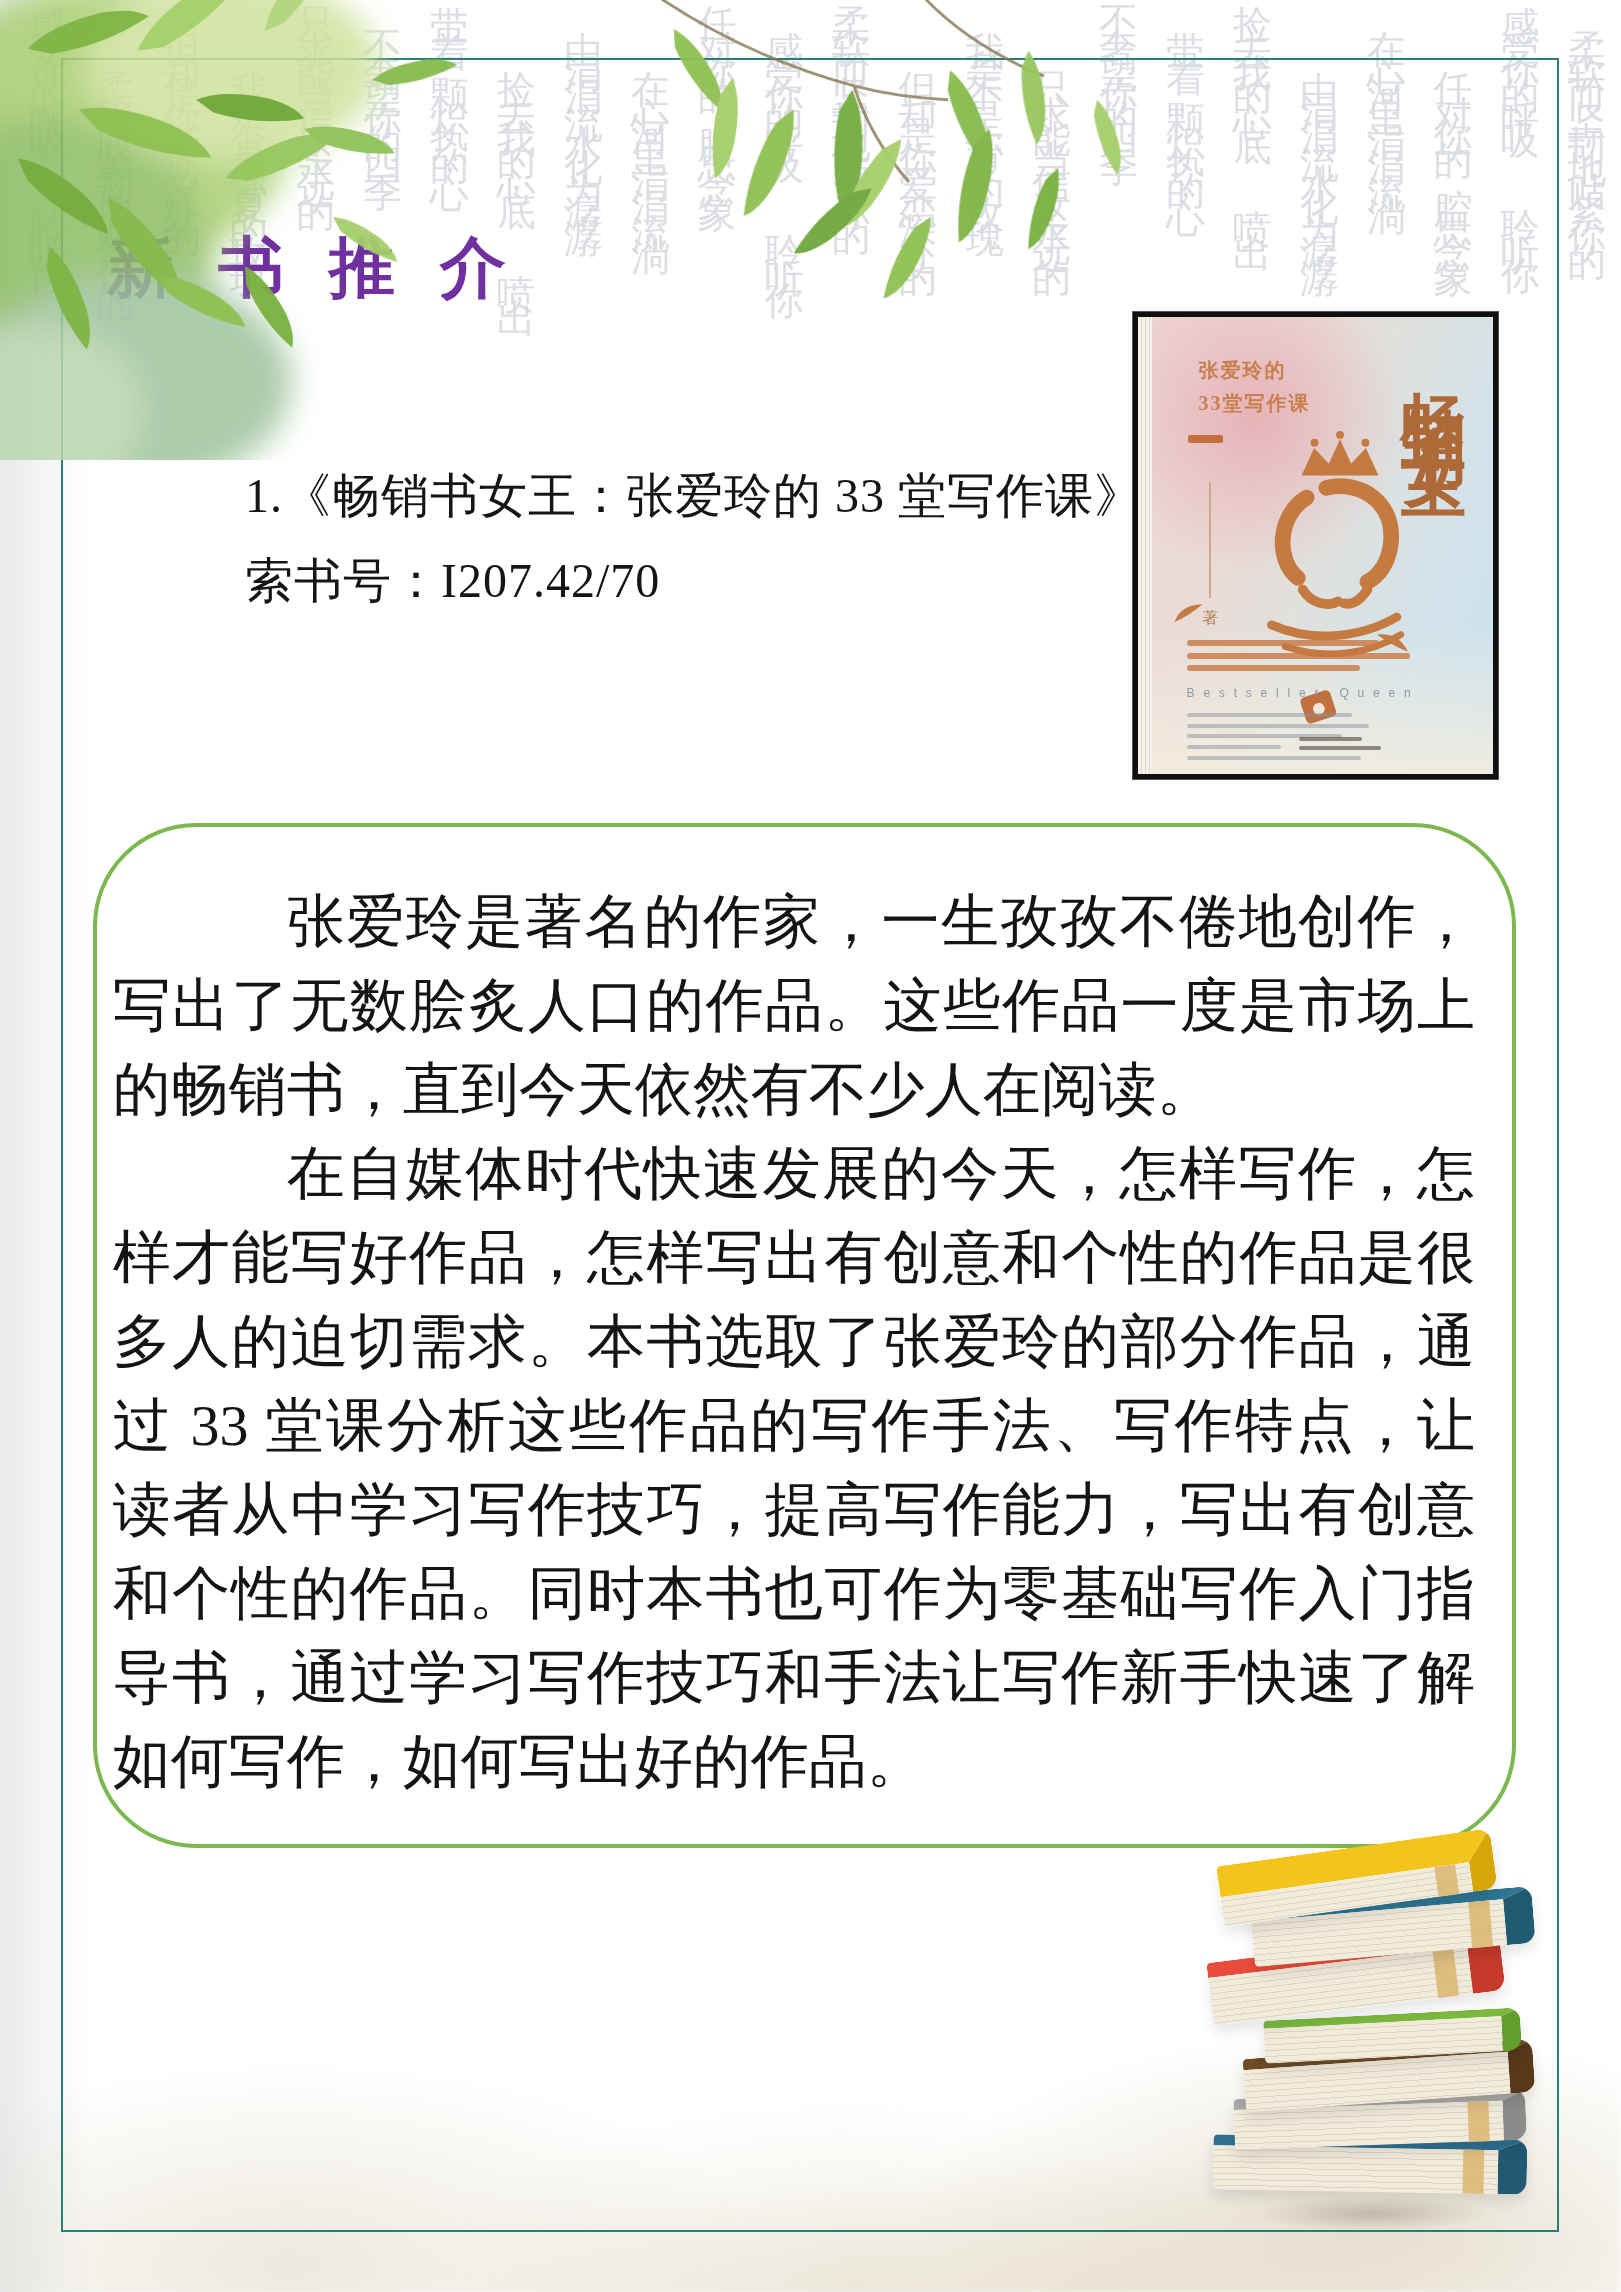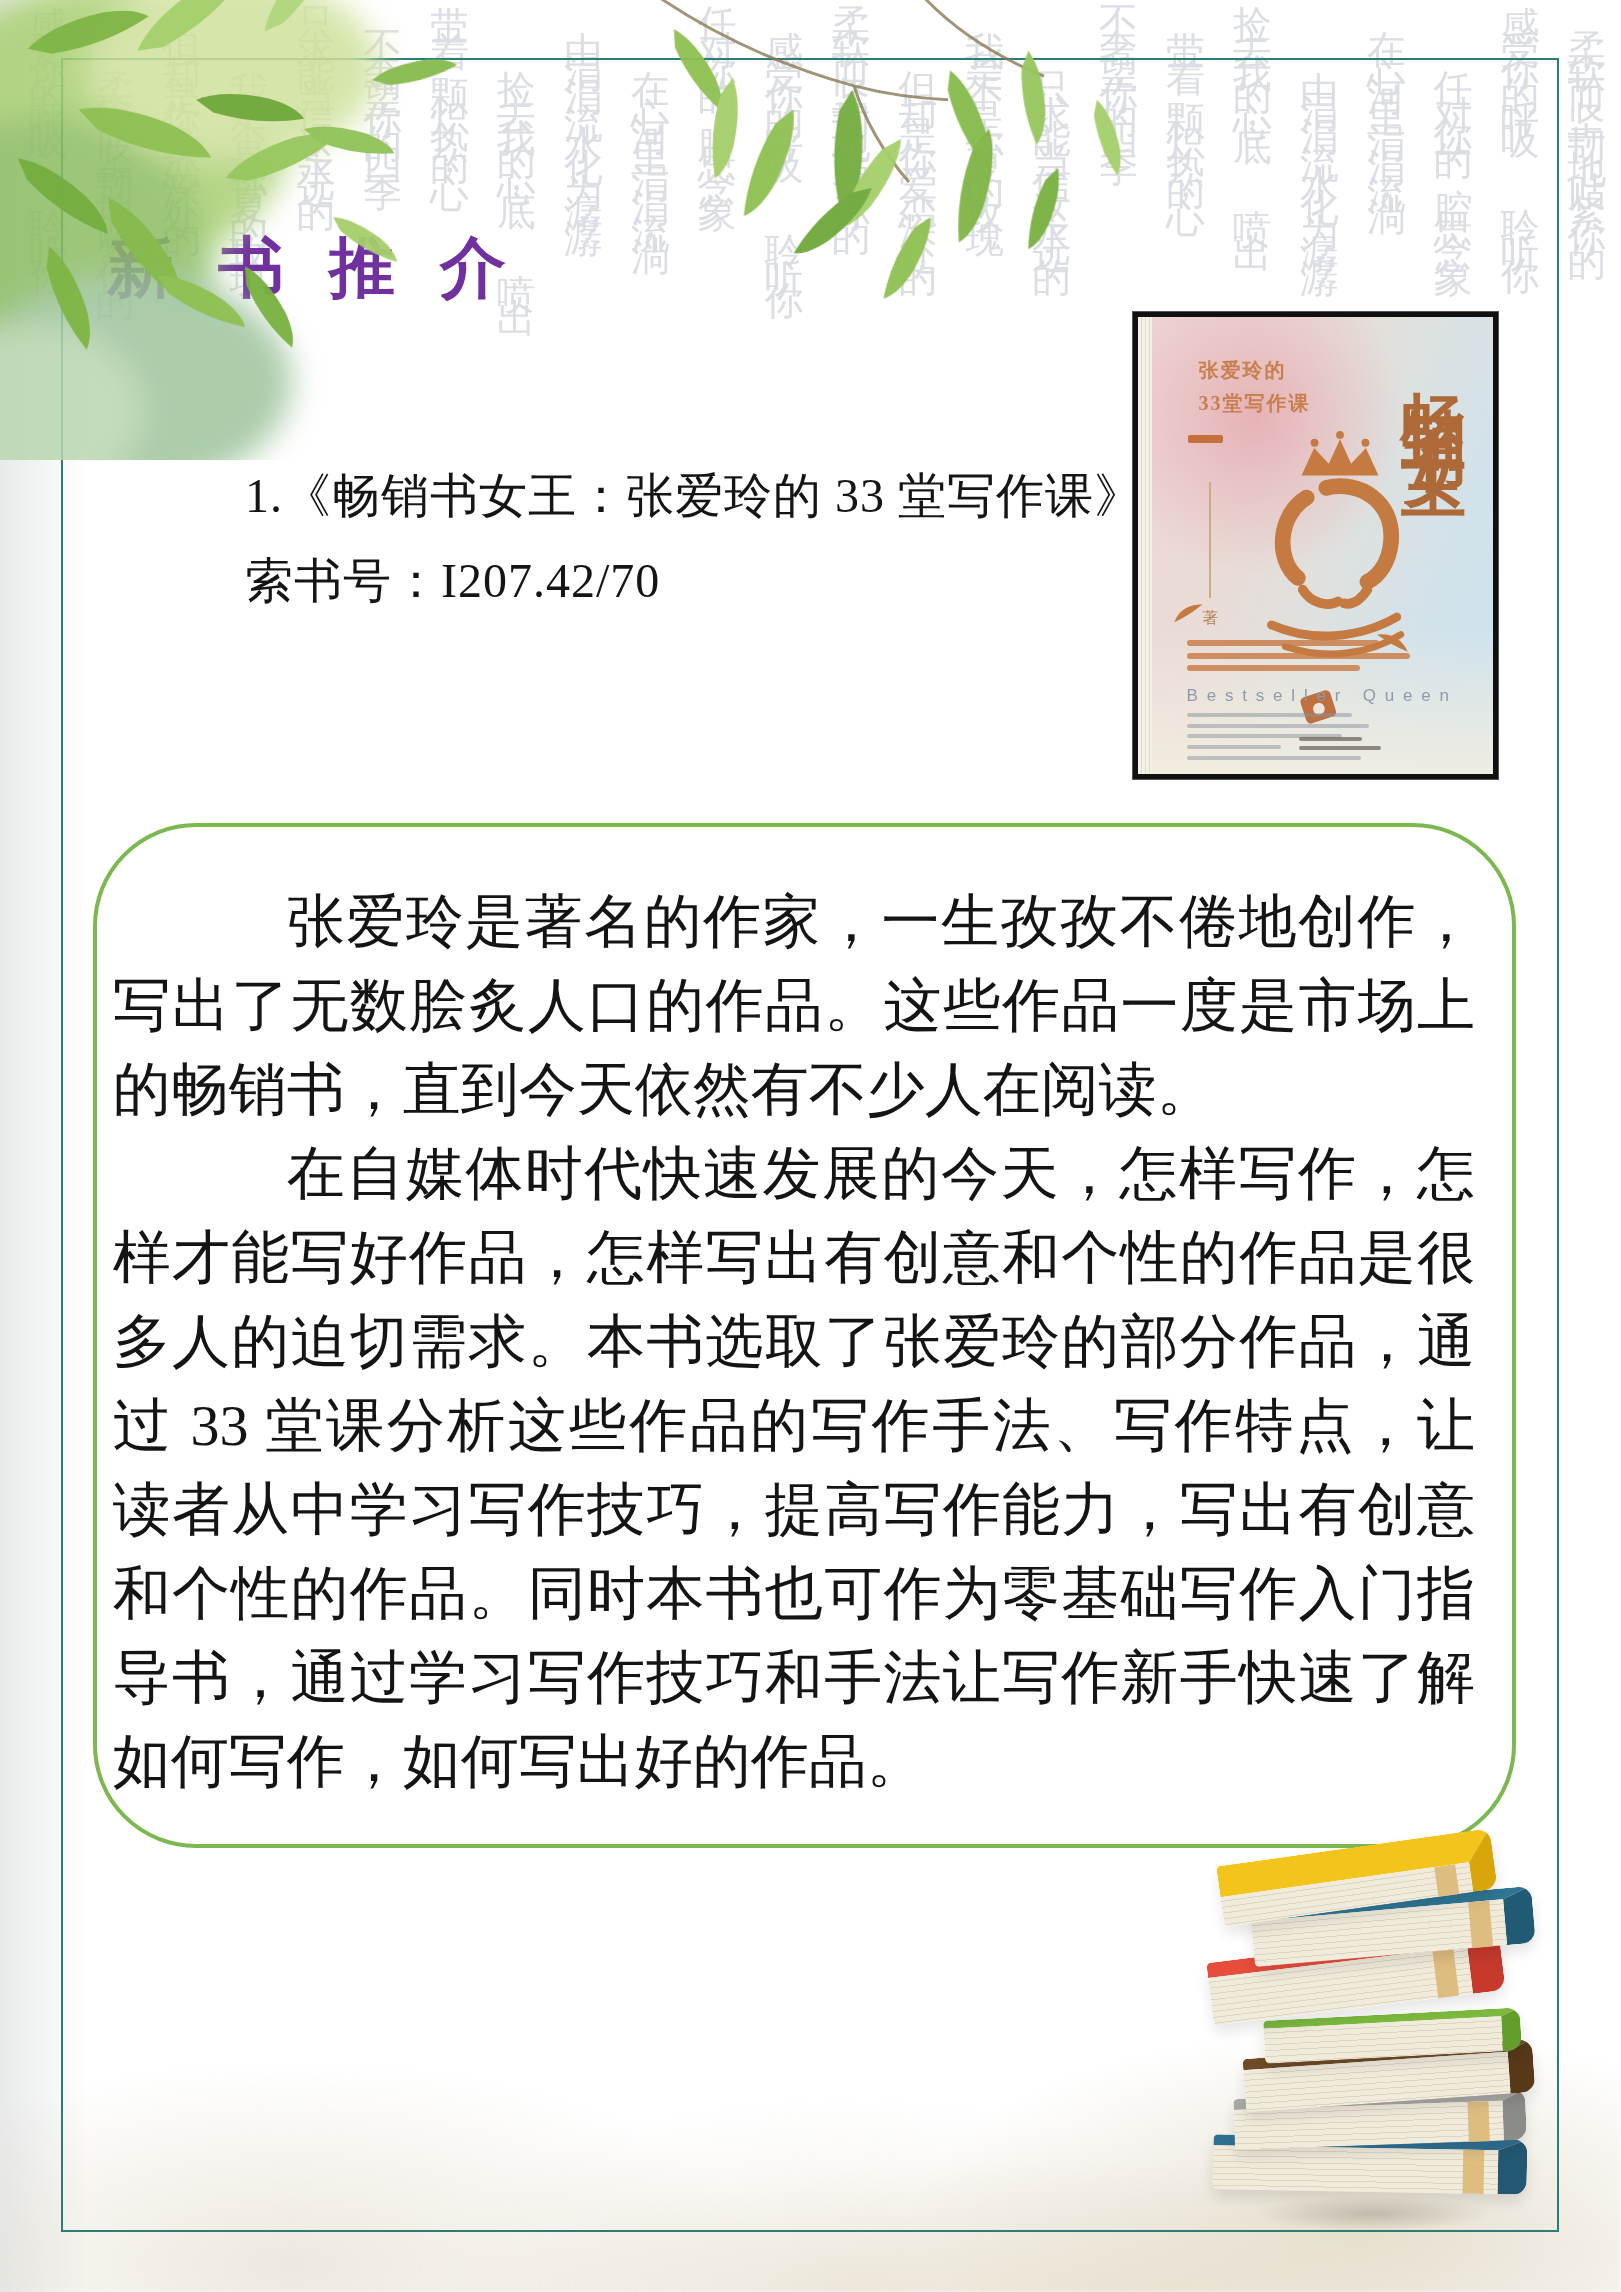--- a/index.html
+++ b/index.html
@@ -60,21 +60,21 @@
   .author-char{font-size:15.7px;color:#b07c50;}
   .cover-title-v{position:absolute;right:15.7px;top:23.5px;z-index:2;height:441px;
     writing-mode:vertical-rl;text-orientation:upright;font-size:65px;font-weight:600;
     color:#ad6a38;letter-spacing:17.6px;}
   .cover-illu{position:absolute;left:90px;top:114px;z-index:2;}
   .cover-lines{position:absolute;left:35px;z-index:2;display:flex;flex-direction:column;gap:6.9px;}
   .cover-lines.orange{top:323px;}
   .cover-lines.orange div{height:5.9px;background:rgba(200,120,66,.8);border-radius:2.9px;}
   .cover-lines.gray{top:396px;}
   .cover-lines.gray div{height:3.9px;background:rgba(140,145,155,.5);border-radius:2px;}
-  .cover-english{position:absolute;left:35px;top:369px;z-index:2;font-size:17px;
+  .cover-english{position:absolute;left:35px;top:369px;z-index:2;font-size:12px;
     letter-spacing:8.8px;color:#8d9aa8;font-family:"Liberation Sans",sans-serif;}
   .pub-marks{position:absolute;left:147px;top:420px;z-index:2;}
   .pub-marks div{height:3.9px;background:rgba(90,82,72,.65);margin-bottom:4.9px;border-radius:2px;}
   .curl{position:absolute;z-index:2;}
   
   .desc-box{position:absolute;left:93px;top:823px;width:1423px;height:1025px;z-index:3;
     border:4.9px solid #7cb850;border-radius:103px;box-sizing:border-box;background:#fff;
     overflow:hidden;}
   .desc-text{padding:53px 37px 0 15.7px;font-size:58px;line-height:84px;color:#141414;
     text-align:justify;}

